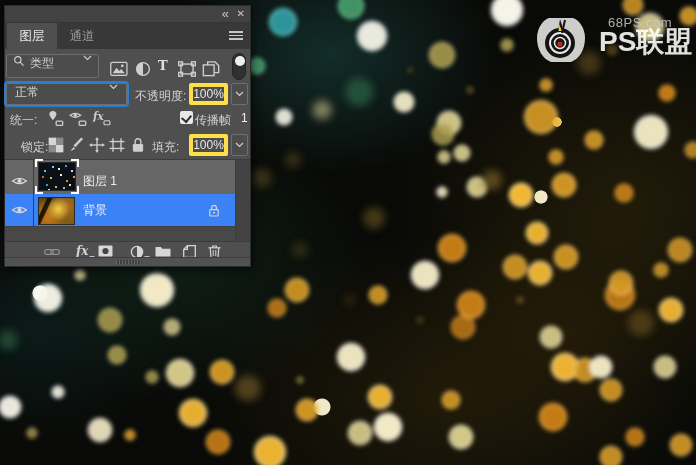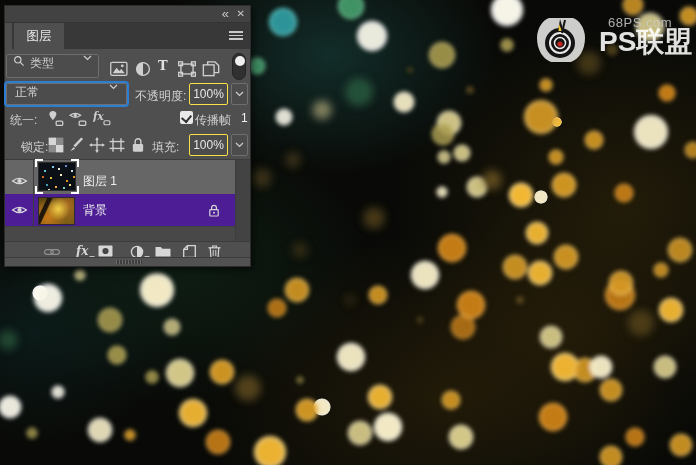--- a/index.html
+++ b/index.html
@@ -28,32 +28,32 @@
   
   .panel{position:absolute;left:4px;top:5px;width:247px;height:262px;
          background:#4f4f4f;border:1px solid #2c2c2c;
          box-shadow:2px 3px 8px rgba(0,0,0,.55);color:#d6d6d6;}
   .titlebar{position:absolute;left:0;top:0;right:0;height:17px;background:#424242;
             border-bottom:1px solid #353535;}
   .tb-btn{position:absolute;top:0;height:16px;line-height:15px;color:#c9c9c9;
           font-size:12px;cursor:pointer;}
   .tb-btn.collapse{right:22px;font-size:13px;letter-spacing:-1px;}
   .tb-btn.close{right:5px;font-size:10px;font-weight:bold;}
-  .tabs{position:absolute;left:7px;top:17px;right:0;height:26px;background:#383838;}
+  .tabs{position:absolute;left:0;top:17px;right:0;height:26px;background:#383838;}
   .tab{position:absolute;top:0;height:26px;line-height:26px;text-align:center;
        font-size:12.5px;cursor:pointer;}
   .tab.t0{left:2px;width:50px;background:#4f4f4f;color:#e8e8e8;}
   .tab.t1{left:52px;width:50px;color:#9d9d9d;}
   .panel-menu{position:absolute;right:7px;top:8px;width:14px;height:10px;cursor:pointer;}
   .panel-menu i{display:block;height:1.5px;background:#c8c8c8;margin-bottom:2.2px;}
   .row{position:absolute;left:0;right:0;}
   .lbl{font-size:12px;color:#d2d2d2;white-space:nowrap;}
   .dropdown{position:absolute;background:#4c4c4c;border:1px solid #6e6e6e;
             border-radius:2px;display:flex;align-items:flex-start;cursor:pointer;}
-  .valbox{position:absolute;background:#4c4c4c;border:1px solid #fde047;border-radius:2px;
+  .valbox{position:absolute;background:#4c4c4c;border:4px solid #fde047;border-radius:2px;
           font-size:12px;color:#e6e6e6;display:flex;align-items:center;
           justify-content:center;cursor:text;}
   .chevbox{position:absolute;background:#4c4c4c;border:1px solid #6e6e6e;border-radius:2px;
            display:flex;align-items:center;justify-content:center;cursor:pointer;}
   
   .search-dd{left:1px;top:48px;width:93px;height:24px;padding:0 6px;gap:5px;}
   .search-dd .chev{margin-left:auto;}
   .fbtn{position:absolute;top:55px;width:18px;height:16px;cursor:pointer;}
   .filter-pill{position:absolute;right:4px;top:47px;width:14px;height:27px;
                background:#303030;border:1px solid #242424;border-radius:7px;cursor:pointer;}
@@ -79,21 +79,21 @@
   .lock-label{position:absolute;left:16px;top:133px;}
   .kbtn{position:absolute;top:131px;width:16px;height:16px;cursor:pointer;}
   .fill-label{position:absolute;left:147px;top:133px;text-align:right;}
   .fill-val{left:184px;top:128px;width:39px;height:22px;}
   .fill-chev{left:226px;top:128px;width:17px;height:22px;}
   
   .layer-list{position:absolute;left:0;top:153px;right:0;height:83px;background:#484848;
               border-top:1px solid #3c3c3c;border-bottom:1px solid #3c3c3c;}
   .layer-row{position:absolute;left:0;width:232px;height:41px;cursor:pointer;}
   .layer-row.r0{top:0;background:#666666;}
-  .layer-row.r1{top:34px;height:33px;background:#4c1d95;border-bottom:1px solid #404040;}
+  .layer-row.r1{top:34px;height:33px;background:#3b82f6;border-bottom:1px solid #404040;}
   .eye-cell{position:absolute;left:0;top:0;width:29px;height:100%;
             border-right:1px solid #3d3d3d;cursor:pointer;}
   .eye-cell svg{position:absolute;left:6px;top:50%;margin-top:-6px;}
   .thumb-wrap{position:absolute;left:33px;top:2px;width:38px;height:29px;}
   .r1 .thumb-wrap{top:3px;width:37px;height:28px;}
   .thumb{position:absolute;inset:0;border:1px solid #2a2a2a;}
   .t-bokeh{background-color:#0b1016;
     background-image:
       radial-gradient(2px 2px at 6px 8px,#58c8d8 55%,transparent 56%),
       radial-gradient(2px 2px at 12px 15px,#e8c040 55%,transparent 56%),
@@ -363,20 +363,23 @@
 
     <div class="titlebar">
       <span class="tb-btn collapse">«</span>
       <span class="tb-btn close">✕</span>
     </div>
 
     <div class="tabs">
       <div class="tab t0">
         <span>图层</span>
       </div>
+      <div class="tab t1">
+        <span>通道</span>
+      </div>
       <div class="panel-menu">
           <i></i>
           <i></i>
           <i></i>
         </div>
     </div>
 
     <div class="row">
       <div class="dropdown search-dd">
         <svg width="12" height="12" viewBox="0 0 12 12">

